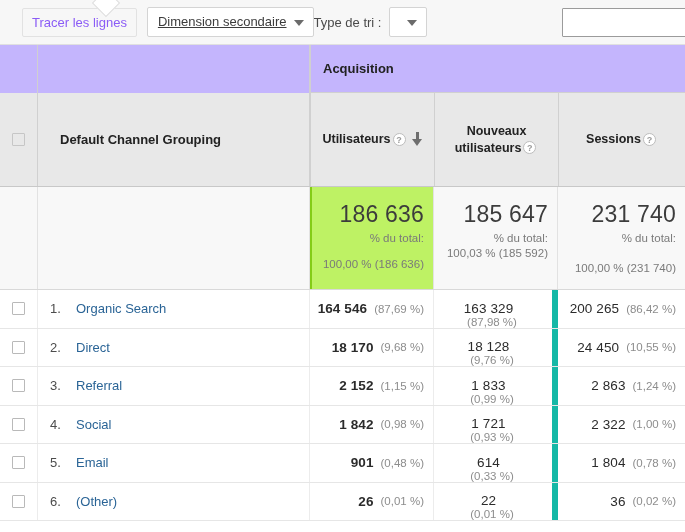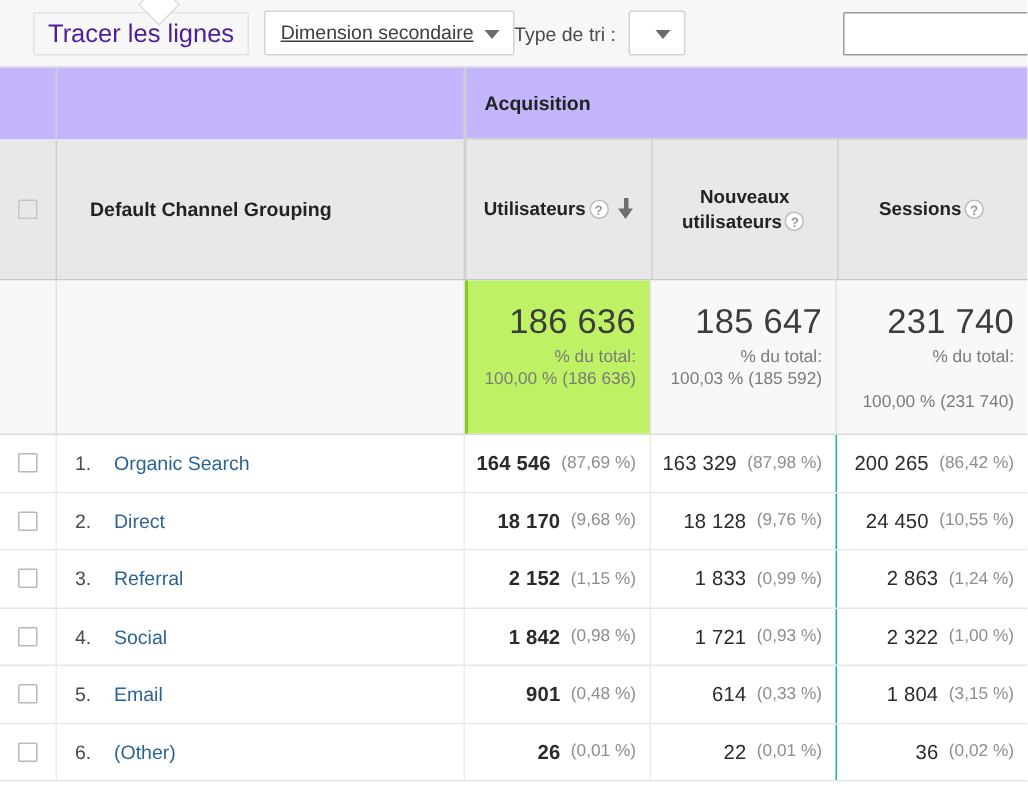--- a/index.html
+++ b/index.html
@@ -28,22 +28,22 @@
     top: -7px; left: 96px;
     width: 20px; height: 20px;
     background: #ffffff;
     border: 1px solid #dcdcdc;
     transform: rotate(45deg);
   }
   .btn-ghost {
     height: 29px;
     line-height: 27px;
     padding: 0 9px;
-    font-size: 17px;
-    color: #4c1d95;
+    font-size: 13px;
+    color: #8b5cf6;
     background: #f7f7f7;
     border: 1px solid #e2e2e2;
     border-radius: 2px;
     white-space: nowrap;
     user-select: none;
   }
   .btn-select {
     height: 30px;
     line-height: 28px;
     padding: 0 26px 0 10px;
@@ -253,21 +253,21 @@
   .drow > div {
     display: flex;
     align-items: center;
   }
   .drow .c-check { justify-content: center; border-right: 1px solid #ececec; }
   .drow .c-dim {
     padding-left: 12px;
     border-right: 1px solid #ececec;
   }
   .drow .c-m1 { border-right: 1px solid #ececec; }
-  .drow .c-m2 { border-right: 1px solid #14b8a6; }
+  .drow .c-m2 { border-right: 6px solid #14b8a6; flex-direction: column; }
   .rank {
     color: #4c4c4c;
     font-size: 13px;
     width: 26px;
     flex: 0 0 26px;
   }
   .dimlink {
     color: #2a6496;
     font-size: 13px;
     text-decoration: none;
@@ -350,21 +350,21 @@
     </div>
   </div>
 
   <div class="row" id="totals">
     <div class="c-check"></div>
     <div class="c-dim"></div>
 
     <div class="c-m1">
       <div class="tot-big">186 636</div>
       <div class="tot-sub">% du total:</div>
-      <div class="tot-sub" style="margin-top:0">100,00 % (186 636)</div>
+      <div class="tot-sub" style="margin-top:11px">100,00 % (186 636)</div>
     </div>
 
     <div class="c-m2">
       <div class="tot-big">185 647</div>
       <div class="tot-sub">% du total:</div>
       <div class="tot-sub" style="margin-top:0">100,03 % (185 592)</div>
     </div>
 
     <div class="c-m3">
       <div class="tot-big">231 740</div>
@@ -469,21 +469,21 @@
         <div class="c-m1 metric-cell">
           <span class="mval bold">901</span>
           <span class="mpct">(0,48 %)</span>
         </div>
         <div class="c-m2 metric-cell">
           <span class="mval">614</span>
           <span class="mpct">(0,33 %)</span>
         </div>
         <div class="c-m3 metric-cell">
           <span class="mval">1 804</span>
-          <span class="mpct">(3,15 %)</span>
+          <span class="mpct">(0,78 %)</span>
         </div>
       </div>
       <div class="row drow">
         <div class="c-check">
           <span class="cbox"></span>
         </div>
         <div class="c-dim">
           <span class="rank">6.</span>
           <a class="dimlink">(Other)</a>
         </div>

